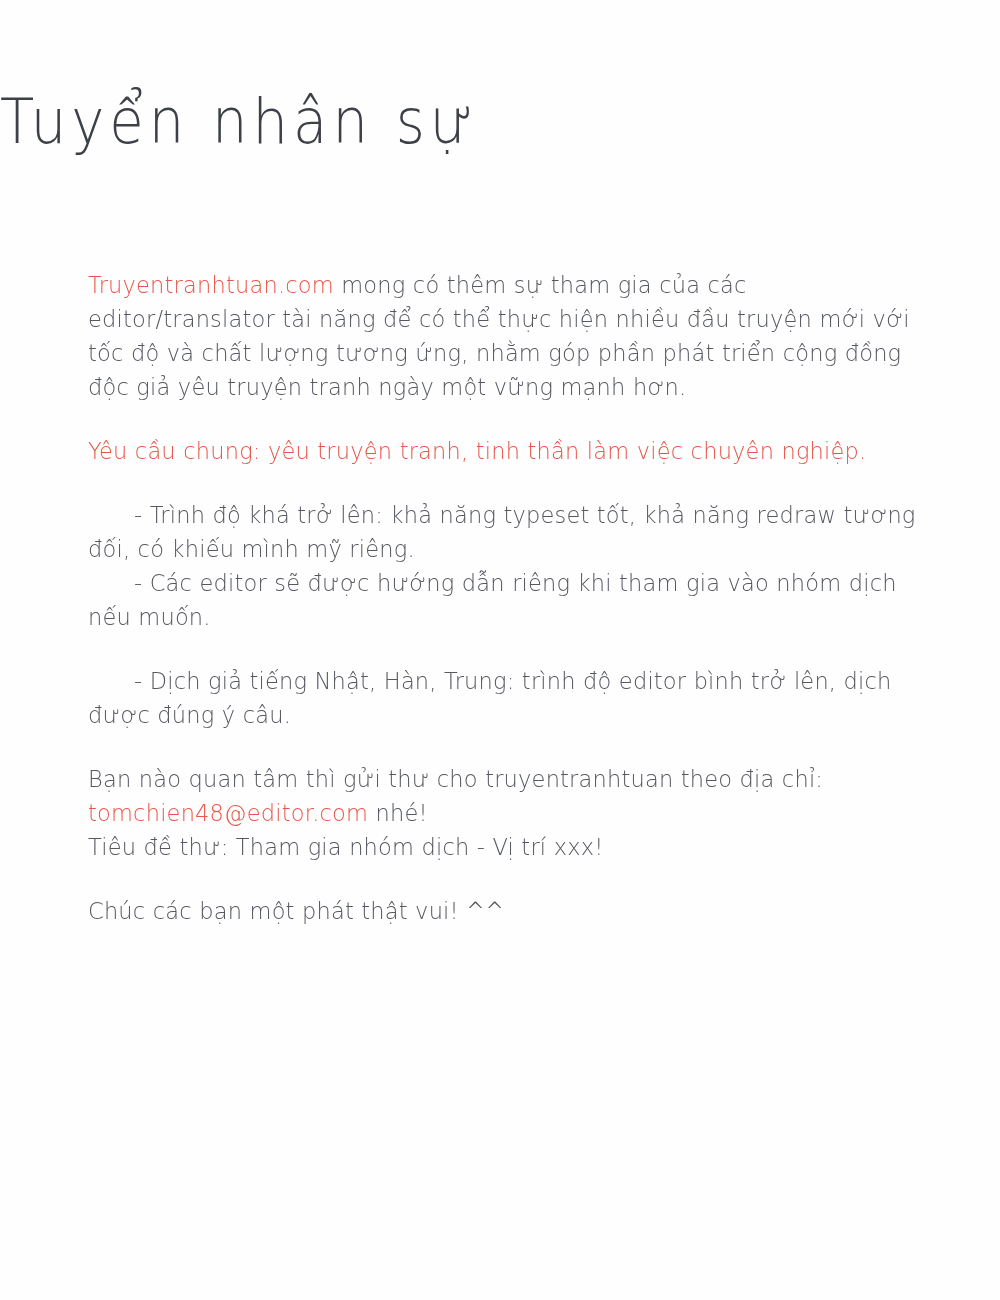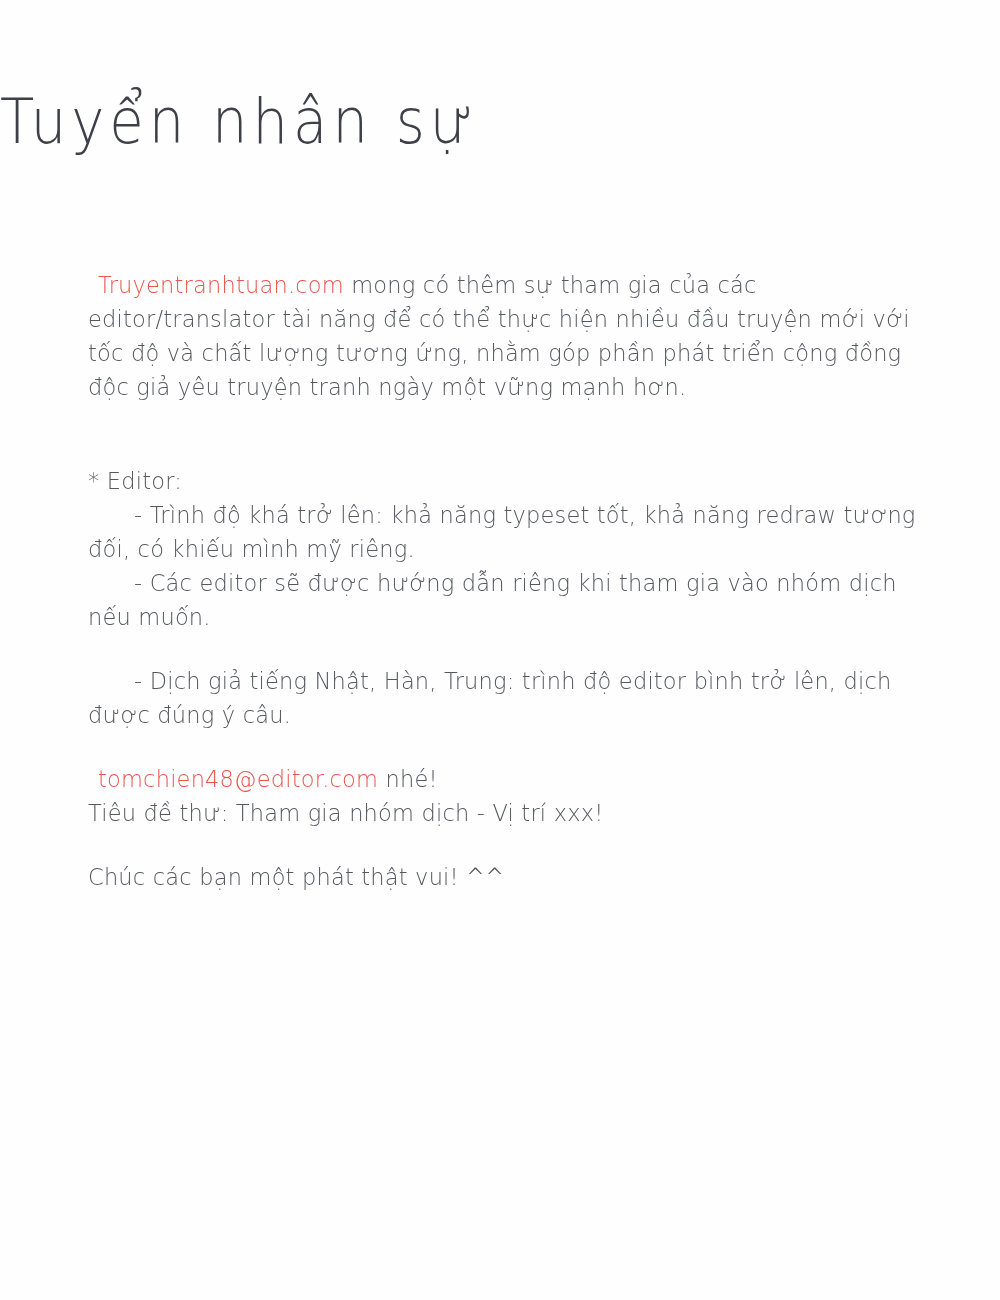--- a/index.html
+++ b/index.html
@@ -56,21 +56,21 @@
     letter-spacing: 0.2px;
   }
 
   .para {
     margin: 0;
     text-align: left;
   }
   .spacer-lg { height: 30px; }
   .spacer-sm { height: 30px; }
 
-  .red { color: #e8564b; margin-left: 10px; }
+  .red { color: #e8564b; }
 
   .indent {
     display: inline-block;
     width: 46px;
   }
 
   
   .body-block, .title {
     text-rendering: optimizeLegibility;
   }
@@ -83,38 +83,39 @@
   <div class="title-wrap">
     <div class="title">Tuyển nhân sự</div>
   </div>
 
   <div class="body-block">
 
     <p class="para"><span class="red">Truyentranhtuan.com</span><span> mong có thêm sự tham gia của các editor/translator tài năng để có thể thực hiện nhiều đầu truyện mới với tốc độ và chất lượng tương ứng, nhằm góp phần phát triển cộng đồng độc giả yêu truyện tranh ngày một vững mạnh hơn.</span></p>
 
     <div class="spacer-lg"></div>
 
+    <p class="para red">Yêu cầu chung: yêu truyện tranh, tinh thần làm việc chuyên nghiệp.</p>
 
     <div class="spacer-sm"></div>
 
 
-    <p class="para">* Editor:</p>
 
     <p class="para"><span class="indent"></span><span>- Trình độ khá trở lên: khả năng typeset tốt, khả năng redraw tương đối, có khiếu mình mỹ riêng.</span></p>
 
     <p class="para"><span class="indent"></span><span>- Các editor sẽ được hướng dẫn riêng khi tham gia vào nhóm dịch nếu muốn.</span></p>
 
     <div class="spacer-sm"></div>
 
 
     <p class="para"><span class="indent"></span><span>- Dịch giả tiếng Nhật, Hàn, Trung: trình độ editor bình trở lên, dịch được đúng ý câu.</span></p>
 
 
     <div class="spacer-sm"></div>
 
+    <p class="para">Bạn nào quan tâm thì gửi thư cho truyentranhtuan theo địa chỉ:</p>
 
     <p class="para"><span class="red">tomchien48@editor.com</span><span> nhé!</span></p>
 
     <p class="para">Tiêu đề thư: Tham gia nhóm dịch - Vị trí xxx!</p>
 
     <div class="spacer-sm"></div>
 
     <p class="para">Chúc các bạn một phát thật vui! ^^</p>
 
   </div>

